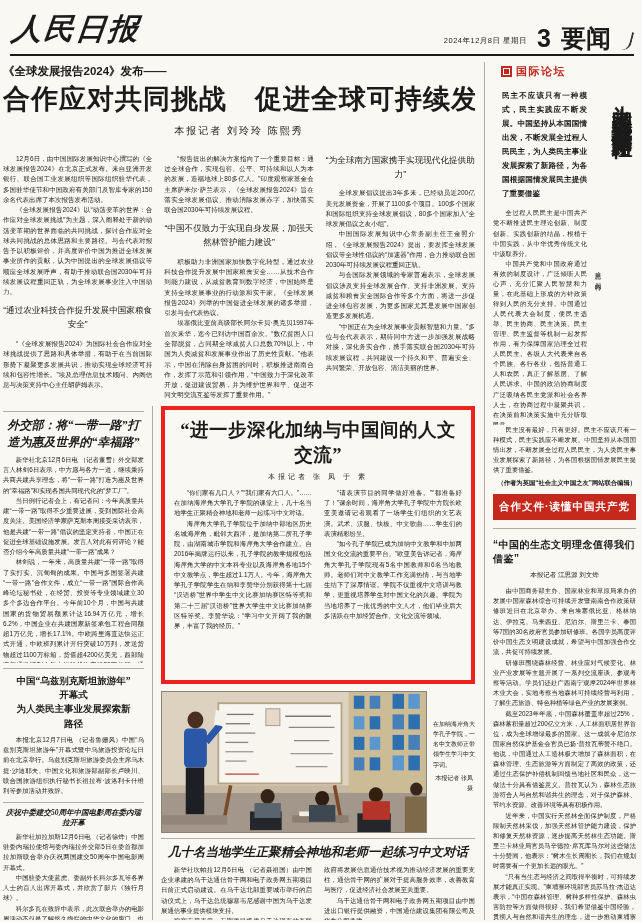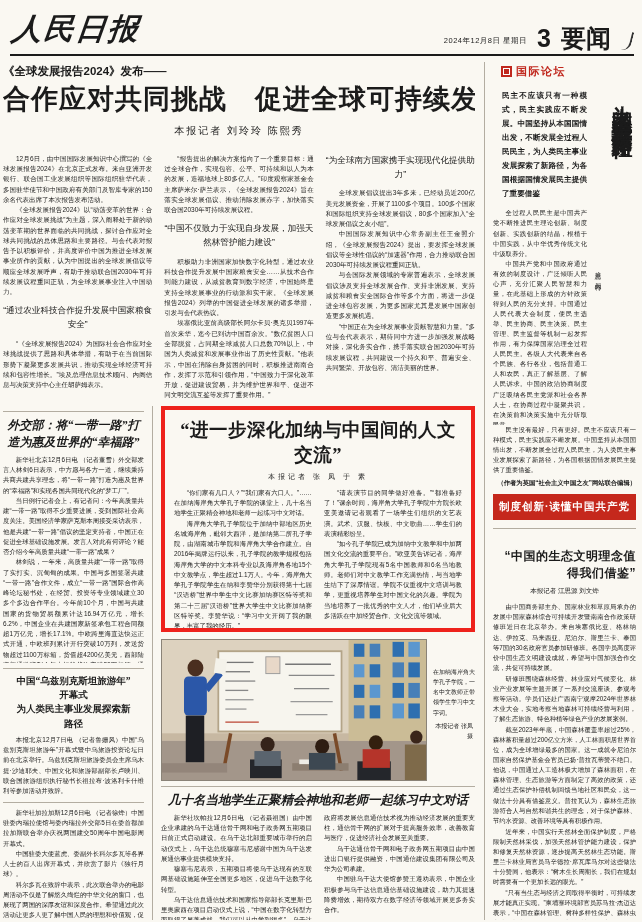--- a/index.html
+++ b/index.html
@@ -37,21 +37,21 @@
             font-size:6.3px; line-height:1.6; text-align:justify; text-indent:2em; }
   .forum-vtitle { position:absolute; right:1px; top:2px; height:100%;
             writing-mode:vertical-rl; text-orientation:upright;
             font-family:"Liberation Serif",serif; font-weight:bold;
             font-size:21px; letter-spacing:2.5px; line-height:1.25; }
   .forum-vauthor { position:absolute; right:34px; top:180px; writing-mode:vertical-rl;
             text-orientation:upright; font-size:6.5px; color:#333; letter-spacing:1px; }
   .forum-attrib { font-size:6.3px; font-weight:bold; text-align:right; margin:4px 0 6px; }
   .banner { background:var(--banner,#c5281c); color:#fff; text-align:center; font-weight:bold;
             font-size:10.5px; letter-spacing:1px; padding:6px 2px; margin:4px 0 8px; }
-  .eco-title { font-size:12px; font-weight:bold; text-align:right; margin:19px 0 5px; letter-spacing:0.5px; }
+  .eco-title { font-size:10px; font-weight:bold; text-align:left; margin:9px 0 5px; letter-spacing:0.5px; }
   .eco-byline { font-size:6.5px; text-align:center; margin-bottom:6px; color:#222; }
   .eco-body { overflow:hidden; }
   .eco-body p { margin-bottom:1px; }
 
   
   .left-main { position:absolute; top:62px; left:3px; width:472px; bottom:2px; overflow:hidden; }
   .kicker { font-size:11.5px; font-weight:bold; margin:2px 0 4px; }
   .lead-title { font-size:27px; font-weight:bold; text-align:center; letter-spacing:1px;
             line-height:1.25; font-family:"Liberation Serif",serif; white-space:nowrap; }
   .lead-byline { font-size:10px; text-align:center; margin:7px 0 16px; letter-spacing:2px; }
@@ -69,21 +69,21 @@
   .art-title-italic { font-family:"Liberation Serif",serif; font-style:italic; font-weight:bold;
             text-align:center; margin:5px 0 4px; }
   .belt-title { font-size:12px; }
   .belt-body { height:208px; overflow:hidden; }
   .uzbek-title { font-size:9.5px; font-weight:bold; text-align:center; line-height:1.5;
             font-family:"Liberation Serif",serif; margin:4px 12px; }
   .uzbek-body { height:62px; overflow:hidden; }
   .venez-title { font-size:7.5px; }
   .venez-body { height:150px; overflow:hidden; }
 
-  .red-box { border:4px solid var(--boxred,#ee221c); padding:7px 9px 4px; height:226px; overflow:hidden; }
+  .red-box { border:4px solid var(--boxred,#ee221c); padding:7px 9px 4px; height:278px; overflow:hidden; }
   .ghana-title { font-size:18.5px; font-weight:bold; text-align:center;
             font-family:"Liberation Serif",serif; letter-spacing:0.5px; }
   .ghana-byline { font-size:7px; text-align:center; margin:5px 0 6px; letter-spacing:3px; }
   .ghana-body { column-count:2; column-gap:12px; height:152px; overflow:hidden; }
 
   .photo-row { display:flex; margin-top:7px; height:142px; }
   .photo-frame { flex:1; border:1px solid #8a8378; overflow:hidden; }
   .photo-frame svg { display:block; width:100%; height:100%; }
   .photo-caption { width:48px; flex:0 0 auto; padding:28px 0 0 6px; font-size:6px;
             line-height:1.7; color:#222; text-align:justify; }
@@ -140,20 +140,21 @@
       <div class="rule"></div>
       <div class="uzbek-title">
         <div>中国“乌兹别克斯坦旅游年”开幕式</div>
         <div>为人类民主事业发展探索新路径</div>
       </div>
       <div class="small-body uzbek-body">
           <p>本报北京12月7日电 （记者鲁姗风）中国“乌兹别克斯坦旅游年”开幕式暨中乌旅游投资论坛日前在北京举行。乌兹别克斯坦旅游委员会主席乌木提·沙迪耶夫、中国文化和旅游部副部长卢映川、联合国旅游组织执行秘书长祖拉布·波洛利卡什维利等参加活动并致辞。</p>
         </div>
 
       <div class="rule"></div>
+      <div class="art-title-italic venez-title">庆祝中委建交50周年中国电影周在委内瑞拉开幕</div>
       <div class="small-body venez-body">
           <p>新华社加拉加斯12月6日电 （记者徐烨）中国驻委内瑞拉使馆与委内瑞拉外交部5日在委首都加拉加斯联合举办庆祝两国建交50周年中国电影周开幕式。</p>
           <p>中国驻委大使蓝虎、委副外长科尔多瓦等各界人士的百人出席开幕式，并欣赏了影片《独行月球》。</p>
           <p>科尔多瓦在致辞中表示，此次联合举办的电影周活动不仅是了解悠久绚烂的中华文化的窗口，也展现了两国的深厚友谊和深度合作。希望通过此次活动让更多人更了解中国人民的理想和价值观，促进两国文化交流互鉴。</p>
           <p>蓝虎在致辞时说，此次电影周是今年庆祝中委建交50周年系列活动的收官之作。通过文化交流，两国人民能真切体会到两国间的友谊与合作、相互尊重与支持，希望通过本次电影周活动更好地促进民心相通，扩大两国人文交往。</p>
         </div>
     </div>
 
     <div class="col-mid">
       <div class="red-box">
@@ -265,21 +266,21 @@
     </div>
     <div class="forum-vauthor">基思·贝内特</div>
     <div class="forum-vtitle">为人类民主事业发展探索新路径</div>
   </div>
 
   <div class="forum-full">
       <p>民主没有最好，只有更好。民主不应该只有一种模式，民主实践应不断发展。中国坚持从本国国情出发，不断发展全过程人民民主，为人类民主事业发展探索了新路径，为各国根据国情发展民主提供了重要借鉴。</p>
     </div>
   <div class="forum-attrib">（作者为英国“社会主义中国之友”网站联合编辑）</div>
 
-  <div class="banner">制度创新·读懂中国共产党</div>
+  <div class="banner">合作文件·读懂中国共产党</div>
   <div class="rule"></div>
 
   <div class="eco-title">“中国的生态文明理念值得我们借鉴”</div>
   <div class="eco-byline">本报记者 江思源 刘文烨</div>
   <div class="eco-body">
       <p>由中国商务部主办、国家林业和草原局承办的发展中国家森林综合可持续开发暨南南合作政策研修班近日在北京举办。来自埃塞俄比亚、格林纳达、伊拉克、马来西亚、尼泊尔、斯里兰卡、泰国等7国的30名政府官员参加研修班。各国学员高度评价中国生态文明建设成就，希望与中国加强合作交流，共促可持续发展。</p>
       <p>研修班围绕森林经营、林业应对气候变化、林业产业发展等主题开展了一系列交流座谈、参观考察等活动。学员们还赴广西南宁观摩2024年世界林木业大会，实地考察当地森林可持续经营与利用，了解生态旅游、特色种植等绿色产业的发展案例。</p>
       <p>截至2023年年底，中国森林覆盖率超过25%，森林蓄积量超过200亿立方米，人工林面积居世界首位，成为全球增绿最多的国家。这一成就令尼泊尔国家自然保护基金会官员已扬·普拉瓦蒂赞不绝口。他说，中国通过人工造林极大增加了森林面积，在森林管理、生态旅游等方面制定了高效的政策，还通过生态保护补偿机制回馈当地社区和民众，这一做法十分具有借鉴意义。普拉瓦认为，森林生态旅游符合人与自然和谐共生的理念，对于保护森林、节约水资源、改善环境等具有积极作用。</p>
       <p>近年来，中国实行天然林全面保护制度，严格限制天然林采伐，加强天然林管护能力建设，保护和修复天然林资源，逐步提高天然林生态功能。斯里兰卡林业局官员马辛德拉·席瓦库马尔对这些做法十分赞同，他表示：“树木生长周期长，我们在规划时需要有一个更加长远的眼光。”</p>
       <p>“只有当生态与经济之间取得平衡时，可持续发展才能真正实现。”柬埔寨环境部官员苏马拉·杰迈达表示，“中国在森林管理、树种多样性保护、森林虫害防控等方面做得很好，我们希望借鉴中国经验，贯彻人与自然和谐共生的理念，进一步推动柬埔寨与中国的合作。”</p>

